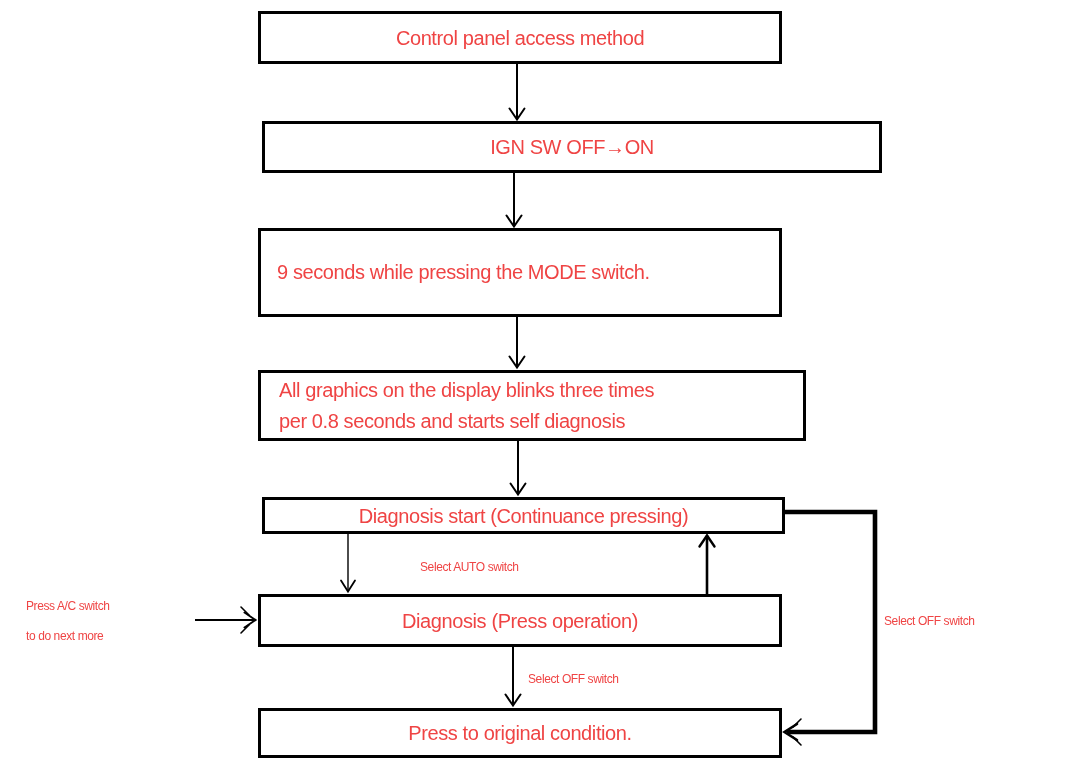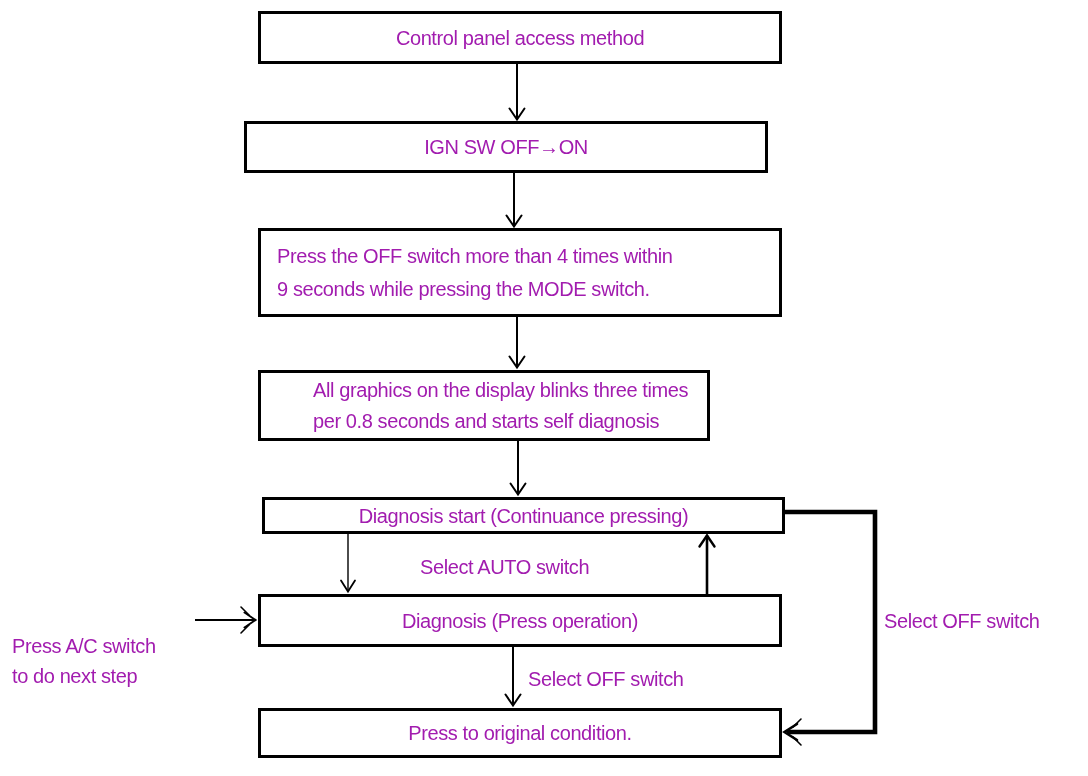--- a/index.html
+++ b/index.html
@@ -6,21 +6,21 @@
     margin: 0;
     padding: 0;
     background: #ffffff;
   }
   .stage {
     position: relative;
     width: 1088px;
     height: 776px;
     background: #ffffff;
     font-family: "Liberation Sans", sans-serif;
-    color: #a21caf;
+    color: #ef4444;
     overflow: hidden;
   }
   .connectors {
     position: absolute;
     left: 0;
     top: 0;
     width: 1088px;
     height: 776px;
   }
   .box {
@@ -33,38 +33,38 @@
     justify-content: center;
     font-size: 20px;
     letter-spacing: -0.4px;
     line-height: 32px;
   }
   .box.center { align-items: center; text-align: center; }
   .box.left   { align-items: flex-start; text-align: left; }
   .box span { display: block; white-space: nowrap; }
 
   .b1 { left: 258px; top: 11px;  width: 524px; height: 53px; }
-  .b2 { left: 244px; top: 121px; width: 524px; height: 52px; }
+  .b2 { left: 262px; top: 121px; width: 620px; height: 52px; }
   .b3 { left: 258px; top: 228px; width: 524px; height: 89px; padding-left: 16px; line-height: 33px; }
-  .b4 { left: 258px; top: 370px; width: 452px; height: 71px; padding-left: 52px; line-height: 31px; }
+  .b4 { left: 258px; top: 370px; width: 548px; height: 71px; padding-left: 18px; line-height: 31px; }
   .b5 { left: 262px; top: 497px; width: 523px; height: 37px; }
   .b6 { left: 258px; top: 594px; width: 524px; height: 53px; }
   .b7 { left: 258px; top: 708px; width: 524px; height: 50px; }
 
   .edge-label {
     position: absolute;
-    font-size: 20px;
+    font-size: 12px;
     letter-spacing: -0.4px;
     line-height: 30px;
     white-space: nowrap;
   }
   .lbl-select-auto      { left: 420px; top: 552px; }
   .lbl-select-off-step  { left: 528px; top: 664px; }
   .lbl-select-off-right { left: 884px; top: 606px; }
-  .lbl-press-ac         { left: 12px;  top: 591px; margin-top: 40px; }
+  .lbl-press-ac         { left: 26px;  top: 591px; }
 </style>
 </head>
 <body>
 
 <div class="stage">
 
   <svg class="connectors" width="1088" height="776" viewBox="0 0 1088 776" fill="none" stroke="#000000" stroke-linecap="square">
 
     <g>
       <path d="M517 64 V118" stroke-width="2"></path>
@@ -116,21 +116,20 @@
 
   <div class="box center b1">
     <span>Control panel access method</span>
   </div>
 
   <div class="box center b2">
     <span>IGN SW OFF→ON</span>
   </div>
 
   <div class="box left b3">
-    <span>Press the OFF switch more than 4 times within</span>
     <span>9 seconds while pressing the MODE switch.</span>
   </div>
 
   <div class="box left b4">
     <span>All graphics on the display blinks three times</span>
     <span>per 0.8 seconds and starts self diagnosis</span>
   </div>
 
   <div class="box center b5">
     <span>Diagnosis start (Continuance pressing)</span>
@@ -145,16 +144,16 @@
   </div>
 
   <div class="edge-label lbl-select-auto">Select AUTO switch</div>
 
   <div class="edge-label lbl-select-off-step">Select OFF switch</div>
 
   <div class="edge-label lbl-select-off-right">Select OFF switch</div>
 
   <div class="edge-label lbl-press-ac">
     <span style="display:block">Press A/C switch</span>
-    <span style="display:block">to do next step</span>
+    <span style="display:block">to do next more</span>
   </div>
 
 </div>
 
 </body></html>

